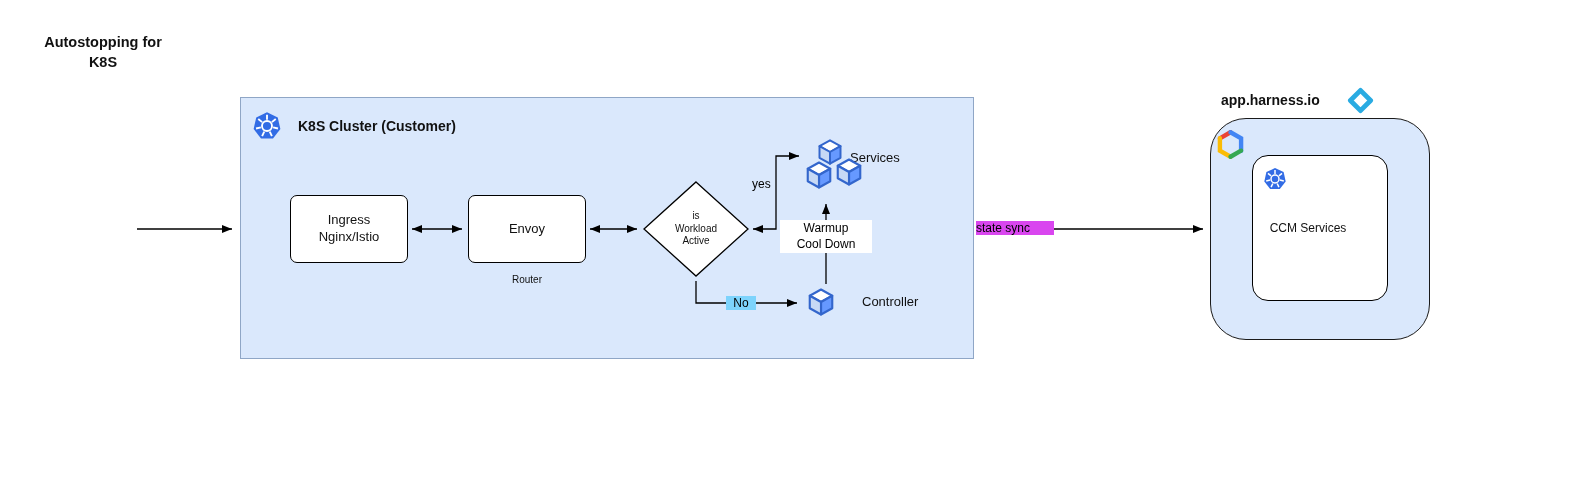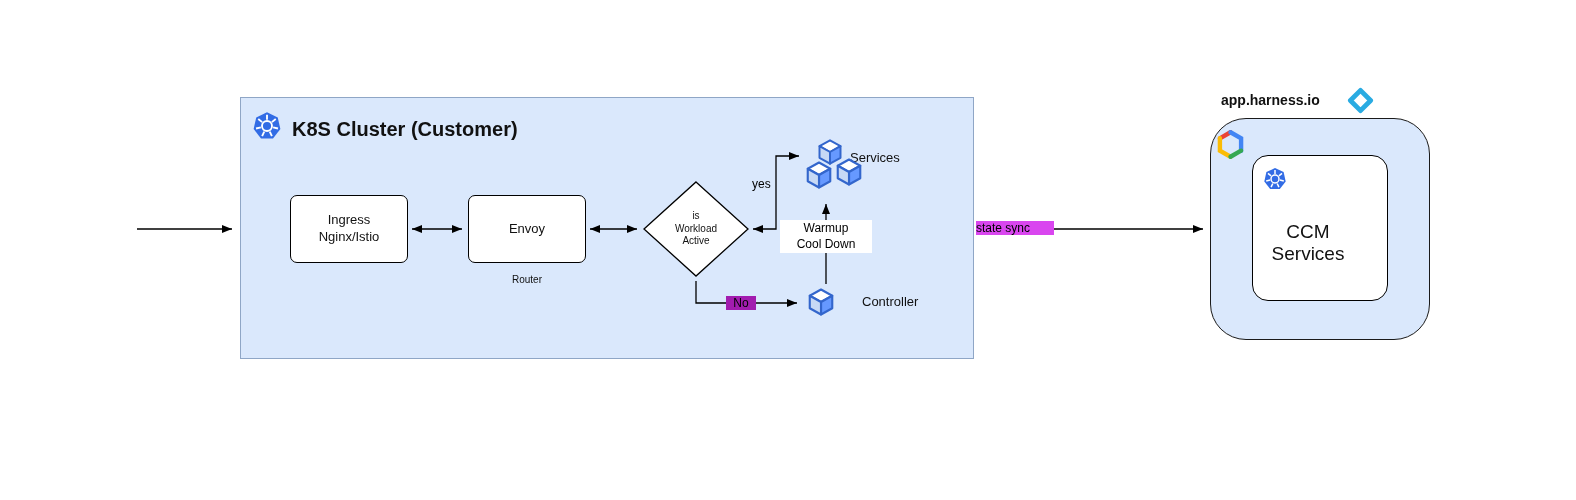--- a/index.html
+++ b/index.html
@@ -23,21 +23,21 @@
     position:absolute; inset:0; display:flex; align-items:center; justify-content:center;
     color:#ffffff; font-weight:bold; font-size:16px; letter-spacing:0.5px;
   }
 
   
   .cluster-box {
     position:absolute; left:240px; top:97px; width:734px; height:262px; z-index:1;
     background:#dae8fc; border:1px solid #8fa6c6;
   }
   .cluster-k8s-icon { position:absolute; left:252px; top:111px; width:30px; height:30px; z-index:3; }
-  .cluster-title { position:absolute; left:292px; top:118px; z-index:3; font-weight:bold; font-size:20px; }
+  .cluster-title { position:absolute; left:298px; top:118px; z-index:3; font-weight:bold; font-size:14px; }
 
   
   .node {
     position:absolute; z-index:3; background:#ffffff; border:1px solid #000000; border-radius:7px;
     display:flex; align-items:center; justify-content:center; text-align:center;
     font-size:13px; line-height:1.3; white-space:pre-line;
   }
   .node-ingress { left:290px; top:195px; width:118px; height:68px; }
   .node-envoy   { left:468px; top:195px; width:118px; height:68px; }
   .router-caption { position:absolute; left:468px; top:274px; width:118px; z-index:3; text-align:center; font-size:10px; }
@@ -57,42 +57,42 @@
   .cube-svc-3 { left:804px; top:160px; width:30px; height:30px; }
   .cube-controller { left:806px; top:287px; width:30px; height:30px; }
 
   .node-caption { position:absolute; z-index:3; font-size:13px; }
   .services-caption   { left:850px; top:150px; }
   .controller-caption { left:862px; top:294px; }
 
   
   .edge-label { position:absolute; z-index:3; font-size:12px; color:#000; }
   .label-yes { left:752px; top:177px; }
-  .label-no  { left:726px; top:296px; width:30px; text-align:center; background:#a21caf; }
+  .label-no  { left:726px; top:296px; width:30px; text-align:center; background:#7dd3fc; }
   .label-warmup {
     left:780px; top:220px; width:92px; text-align:center; background:#ffffff;
     line-height:1.3; white-space:pre-line; padding:1px 8px;
   }
   .label-state-sync { left:976px; top:221px; width:78px; background:#d946ef; }
 
   
   .harness-box {
     position:absolute; left:1210px; top:118px; width:220px; height:222px; z-index:1;
     background:#dae8fc; border:1.5px solid #1a1a1a; border-radius:36px;
   }
   .harness-title { position:absolute; left:1221px; top:92px; z-index:3; font-weight:bold; font-size:14px; }
   .harness-logo { position:absolute; left:1347px; top:87px; width:27px; height:27px; z-index:3; }
   .gcp-icon { position:absolute; left:1215px; top:129px; width:31px; height:31px; z-index:4; }
 
   .ccm-box {
     position:absolute; left:1252px; top:155px; width:136px; height:146px; z-index:3;
     background:#ffffff; border:1px solid #000000; border-radius:16px;
   }
   .ccm-k8s-icon { position:absolute; left:1263px; top:167px; width:24px; height:24px; z-index:4; }
-  .ccm-label { position:absolute; left:1252px; top:221px; width:112px; z-index:4; text-align:center; font-size:19px; }
+  .ccm-label { position:absolute; left:1252px; top:221px; width:112px; z-index:4; text-align:center; font-size:12px; }
 </style>
 </head>
 <body>
 
 <div class="canvas">
 
   <div class="cluster-box"></div>
   <div class="harness-box"></div>
 
   <svg class="connectors" width="1576" height="500" viewBox="0 0 1576 500">
@@ -103,20 +103,22 @@
     </defs>
     <path class="edge" d="M137 229 H232" marker-end="url(#arr)"></path>
     <path class="edge" d="M412 229 H462" marker-start="url(#arr)" marker-end="url(#arr)"></path>
     <path class="edge" d="M590 229 H637" marker-start="url(#arr)" marker-end="url(#arr)"></path>
     <path class="edge" d="M753 229 H776 V156 H799" marker-start="url(#arr)" marker-end="url(#arr)"></path>
     <path class="edge" d="M696 281 V303 H797" marker-end="url(#arr)"></path>
     <path class="edge" d="M826 284 V204" marker-end="url(#arr)"></path>
     <path class="edge" d="M978 229 H1203" marker-start="url(#arr)" marker-end="url(#arr)"></path>
   </svg>
 
+  <div class="diagram-title">Autostopping for
+K8S</div>
 
 
   <svg class="cluster-k8s-icon" viewBox="0 0 24 24">
     <polygon points="12,1 20.6,5.1 22.7,14.4 16.8,21.9 7.2,21.9 1.3,14.4 3.4,5.1" fill="#326ce5"></polygon>
     <circle cx="12" cy="12" r="4" fill="none" stroke="#ffffff" stroke-width="1.5"></circle>
     <g stroke="#ffffff" stroke-width="1.5">
       <line x1="12" y1="7" x2="12" y2="3"></line>
       <line x1="15.9" y1="8.9" x2="19" y2="6.4"></line>
       <line x1="16.9" y1="13.1" x2="20.8" y2="14"></line>
       <line x1="14.2" y1="16.5" x2="15.9" y2="20.1"></line>

